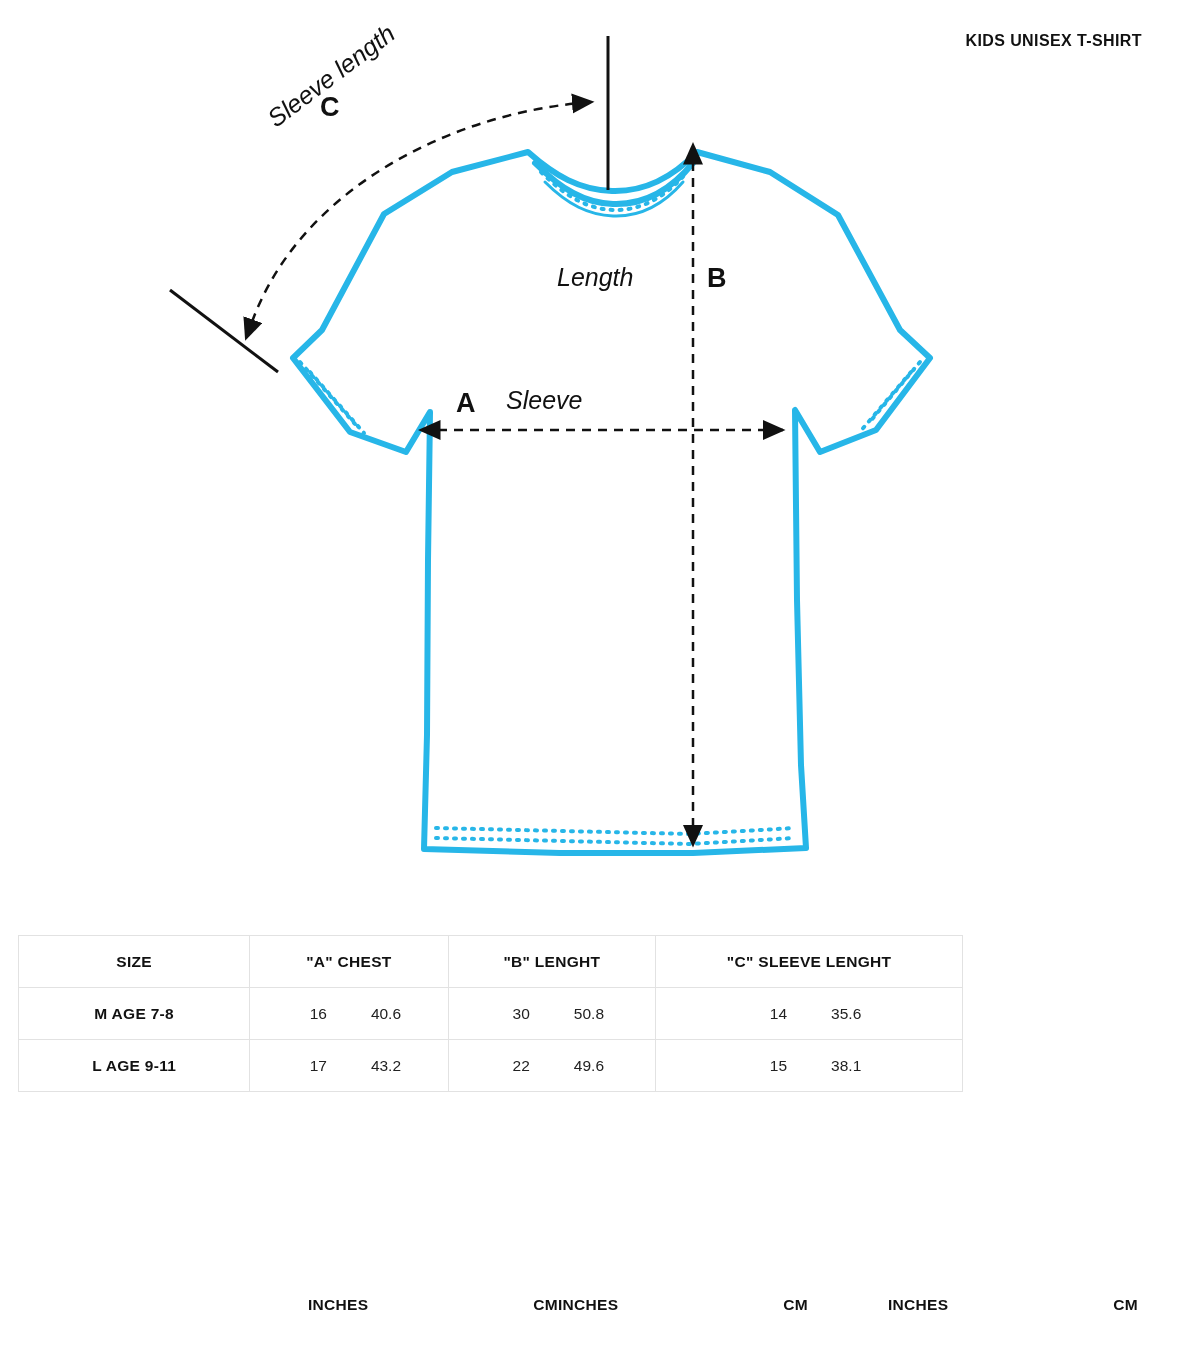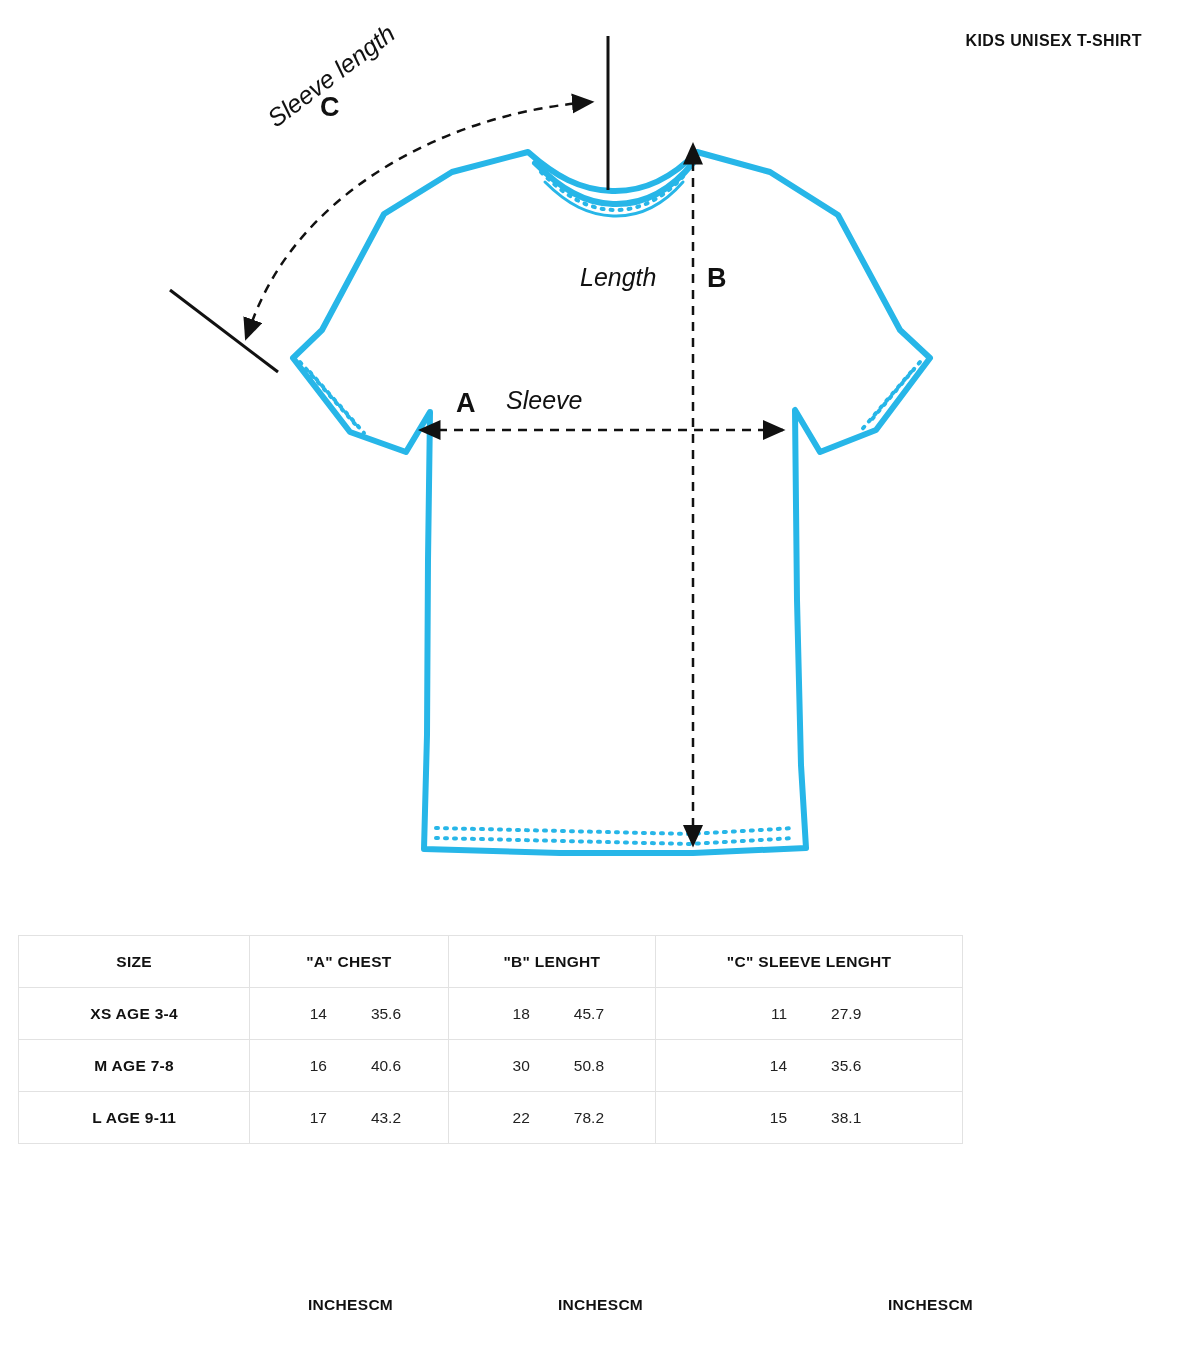--- a/index.html
+++ b/index.html
@@ -55,21 +55,21 @@
     font-style: italic;
     font-weight: normal;
   }
   #label-c { top: 92px; left: 320px; }
   #label-sleeve {
     top: 110px;
     left: 262px;
     transform: rotate(-37deg);
     transform-origin: left top;
   }
-  #label-length { top: 263px; left: 580px; }
+  #label-length { top: 263px; left: 557px; }
   #label-b { top: 263px; left: 707px; }
   #label-a { top: 388px; left: 456px; }
   #label-chest { top: 386px; left: 506px; }
 
   
   #size-table-wrap {
     position: absolute;
     top: 935px;
     left: 18px;
     width: 945px;
@@ -127,20 +127,21 @@
     height: 30px;
     font-size: 15.5px;
     font-weight: bold;
     letter-spacing: 0.3px;
     color: #111;
   }
   #units-row .unit-group {
     position: absolute;
     display: flex;
     width: 250px;
+    justify-content: space-between;
   }
   #units-row .unit-group span { display: inline-block; }
   #g1 { left: 290px; }
   #g2 { left: 540px; }
   #g3 { left: 870px; }
 </style>
 </head>
 <body>
 
 <div id="header-title">KIDS UNISEX T-SHIRT</div>
@@ -222,41 +223,20 @@
     <thead>
       <tr>
         <th style="width:24.5%">SIZE</th>
         <th style="width:21%">"A" CHEST</th>
         <th style="width:22%">"B" LENGHT</th>
         <th style="width:32.5%">"C" SLEEVE LENGHT</th>
       </tr>
     </thead>
     <tbody>
       <tr>
-        <td class="size-name">XS AGE 3-4</td>
-        <td class="val">
-          <div class="pair">
-            <span class="in">14</span>
-            <span class="cm">35.6</span>
-          </div>
-        </td>
-        <td class="val">
-          <div class="pair">
-            <span class="in">18</span>
-            <span class="cm">45.7</span>
-          </div>
-        </td>
-        <td class="val">
-          <div class="pair">
-            <span class="in">11</span>
-            <span class="cm">27.9</span>
-          </div>
-        </td>
-      </tr>
-      <tr>
         <td class="size-name">M AGE 7-8</td>
         <td class="val">
           <div class="pair">
             <span class="in">16</span>
             <span class="cm">40.6</span>
           </div>
         </td>
         <td class="val">
           <div class="pair">
             <span class="in">30</span>
@@ -274,21 +254,21 @@
         <td class="size-name">L AGE 9-11</td>
         <td class="val">
           <div class="pair">
             <span class="in">17</span>
             <span class="cm">43.2</span>
           </div>
         </td>
         <td class="val">
           <div class="pair">
             <span class="in">22</span>
-            <span class="cm">78.2</span>
+            <span class="cm">49.6</span>
           </div>
         </td>
         <td class="val">
           <div class="pair">
             <span class="in">15</span>
             <span class="cm">38.1</span>
           </div>
         </td>
       </tr>
     </tbody>

